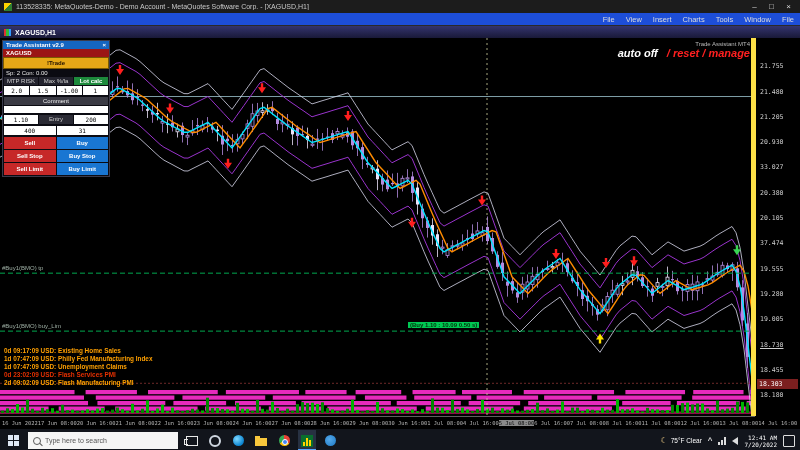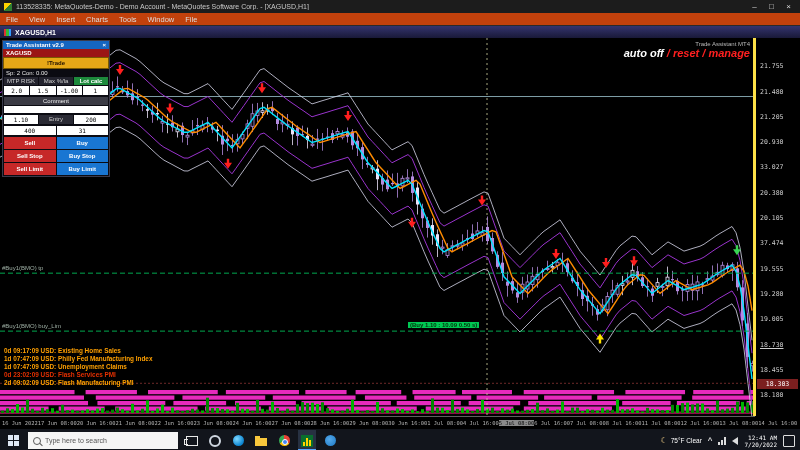--- a/index.html
+++ b/index.html
@@ -2,28 +2,28 @@
 <html><head>
 <meta charset="utf-8">
 <style>
   html,body{margin:0;padding:0;width:800px;height:450px;overflow:hidden;background:#000;
     font-family:"Liberation Sans",sans-serif;-webkit-font-smoothing:none;}
   .titlebar{height:13px;background:#1c1c1c;display:flex;align-items:center;padding:0 4px;gap:4px;}
   .app-icon{width:8px;height:8px;background:linear-gradient(135deg,#ffd400 45%,#2e7d32 45%);flex:0 0 auto;}
   .win-title{color:#c9c9c9;font-size:7px;flex:1;white-space:nowrap;overflow:hidden;}
   .win-controls{display:flex;gap:2px;}
   .win-controls span{color:#ddd;font-size:8px;width:15px;text-align:center;line-height:11px;}
-  .menubar{height:12px;background:#c2410c;display:flex;gap:11px;align-items:center;padding:0 6px;border-bottom:1px solid #2a2a2a;}
+  .menubar{height:12px;background:#1d4ed8;display:flex;gap:11px;align-items:center;padding:0 6px;border-bottom:1px solid #2a2a2a;justify-content:flex-end;}
   .menu-item{color:#ddd;font-size:7.5px;}
   .chart-titlebar{height:12px;background:linear-gradient(#34346e,#191938);display:flex;align-items:center;gap:4px;padding:0 4px;box-sizing:border-box;}
   .ct-icon{width:7px;height:7px;background:linear-gradient(90deg,#d33 33%,#3b3 33%,#3b3 66%,#39f 66%);}
   .ct-title{color:#fff;font-size:7px;font-weight:bold;}
   .chart-wrap{position:relative;height:390px;background:#000;}
   #chart-svg{position:absolute;left:0;top:0;z-index:1;}
-  .price-scale{position:absolute;right:0;top:0;width:44px;height:378px;background:#000;border-left:3px solid #fde047;z-index:2;text-align:center;}
+  .price-scale{position:absolute;right:0;top:0;width:44px;height:378px;background:#000;border-left:5px solid #fde047;z-index:2;}
   .ps-label{position:absolute;left:4px;color:#cfcfcf;font-size:6.5px;font-family:"DejaVu Sans Mono",monospace;}
   .bid-box{position:absolute;left:1px;right:2px;background:#7b1f1f;color:#fff;font-size:6.5px;
     font-family:"DejaVu Sans Mono",monospace;padding:1px 2px;z-index:3;}
   .time-axis{position:absolute;left:0;bottom:0;width:755px;height:12px;background:#000;border-top:1px solid #606060;
     display:flex;justify-content:space-between;align-items:center;padding:0 2px;box-sizing:border-box;z-index:2;}
   .ta-label{color:#b5b5b5;font-size:5.4px;font-family:"DejaVu Sans Mono",monospace;white-space:nowrap;}
   .ta-label.hl{background:#8a8a8a;color:#000;}
   
   .ea-panel{position:absolute;left:2px;top:2px;width:106px;background:#0b0b12;border:1px solid #3a3a4a;
     z-index:6;font-size:6px;color:#ddd;}
@@ -40,21 +40,21 @@
   .ea-comment-input{display:block;height:7px;background:#fff;margin:0 1px 1px;}
   .ea-sltp .lbl{flex:1;background:#2a2a34;color:#ccc;text-align:center;padding:1px 0;}
   .ea-grid{display:grid;grid-template-columns:1fr 1fr;gap:1px;padding:1px;}
   .ea-btn{text-align:center;color:#fff;font-weight:bold;padding:3px 0;}
   .ea-btn.sell{background:#c62828;}
   .ea-btn.buy{background:#1976d2;}
   
   .tr-overlay{position:absolute;right:50px;top:3px;text-align:right;z-index:5;}
   .tr-small{color:#b9b9b9;font-size:6px;}
   .tr-big{font-size:11px;font-weight:bold;color:#fff;font-style:italic;}
-  .tr-big .red{color:#ff2020;}
+  .tr-big .red{color:#ff2020;padding-left:6px;}
   .lvl-label{position:absolute;color:#9fb0a5;font-size:6px;z-index:4;white-space:nowrap;}
   .trade-label{position:absolute;background:#00c853;color:#05300c;font-size:6px;font-weight:bold;
     padding:0 2px;z-index:4;white-space:nowrap;}
   .news{position:absolute;left:4px;top:309px;z-index:5;}
   .news div{font-size:6.4px;line-height:8px;font-weight:bold;white-space:nowrap;}
   
   .taskbar{height:23px;background:#12151c;display:flex;align-items:center;gap:5px;padding:0 3px;border-top:1px solid #000;}
   .start{width:20px;height:23px;display:flex;align-items:center;justify-content:center;}
   .winlogo{display:grid;grid-template-columns:5px 5px;grid-template-rows:5px 5px;gap:1px;}
   .winlogo i{background:#dfe9f5;}

